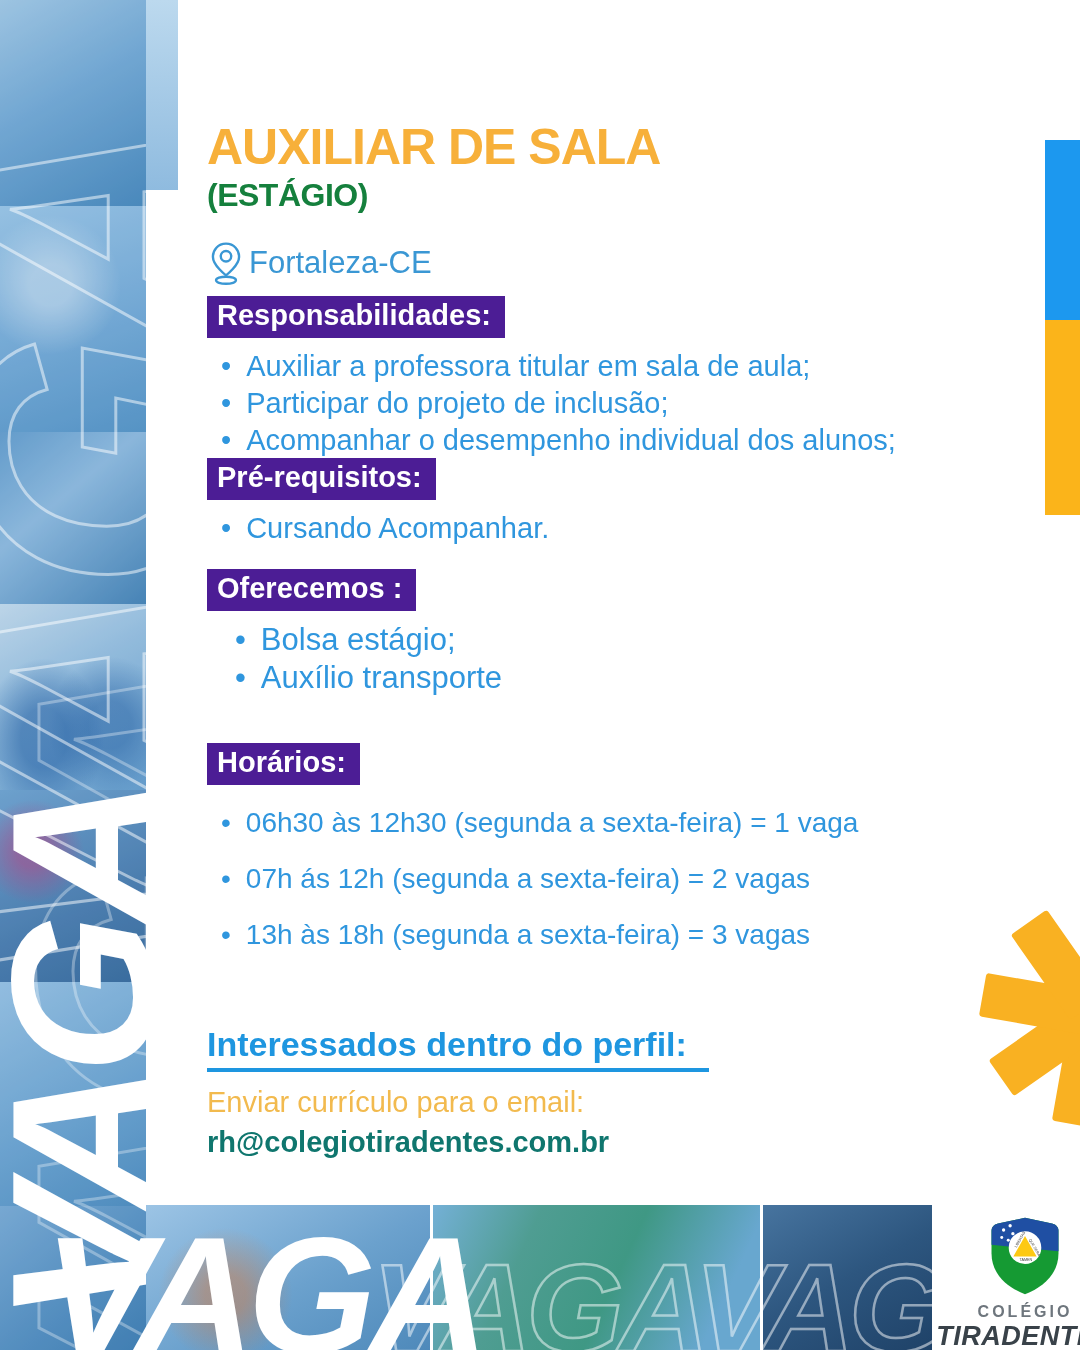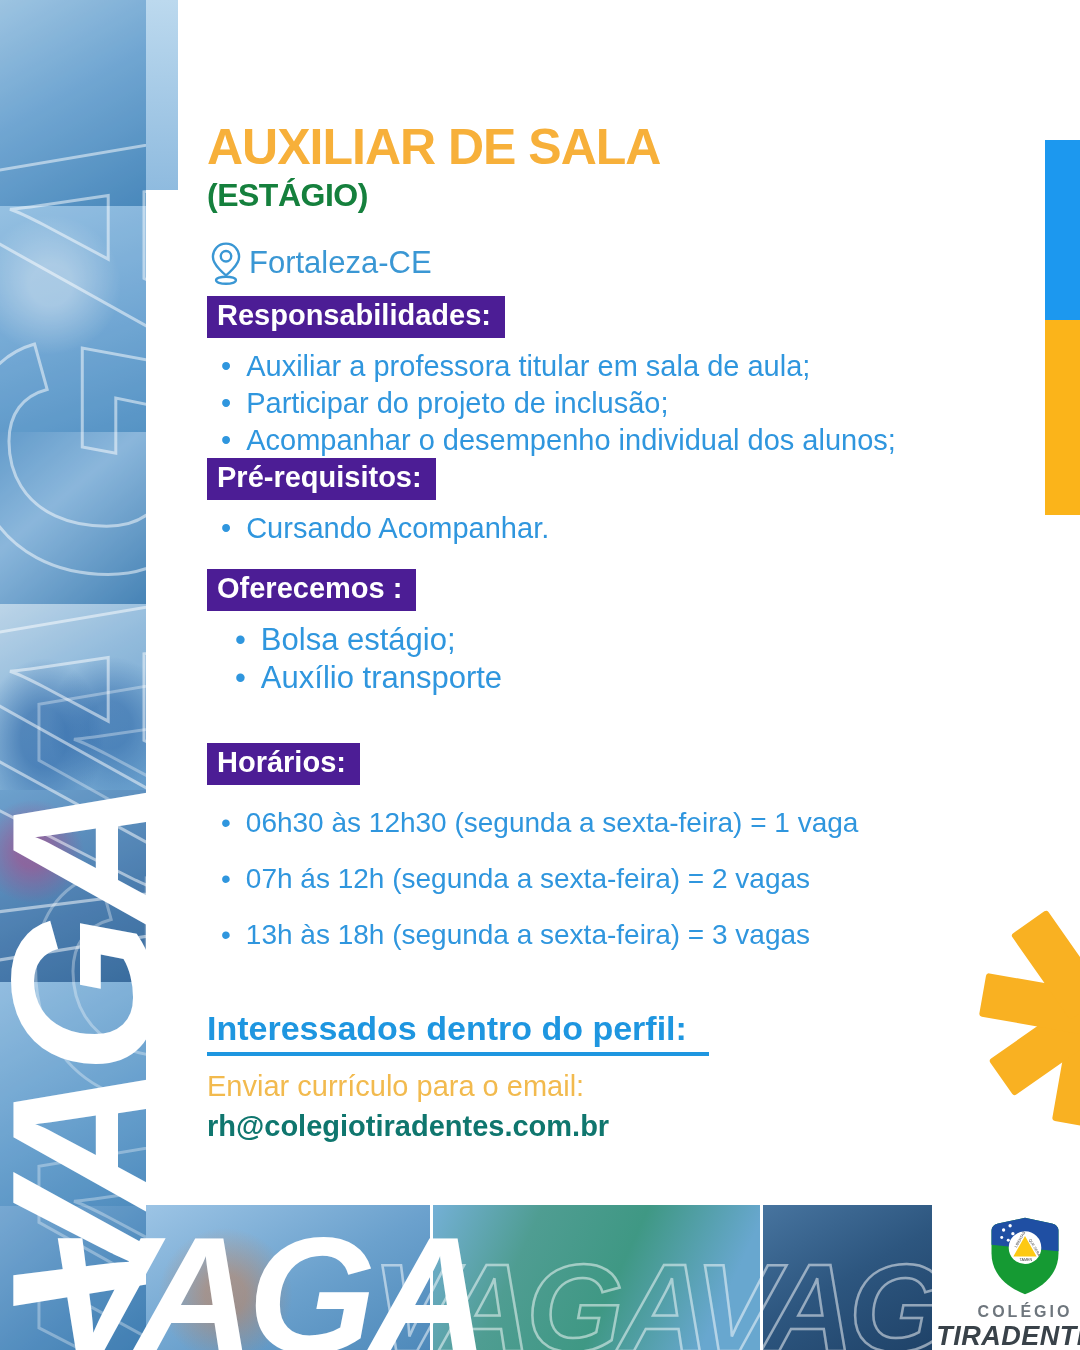--- a/index.html
+++ b/index.html
@@ -49,21 +49,21 @@
   .sec ul{list-style:none;margin:10px 0 0;padding:0;}
   .sec li{display:flex;gap:15px;padding-left:14px;font-size:29px;line-height:1.27;color:#2f96de;}
   .sec li::before{content:"\2022";flex:0 0 auto;}
   .sec.offers li{padding-left:28px;font-size:31px;line-height:1.22;}
   .sec.hours li{font-size:28px;line-height:1.29;margin-top:20px;}
   .s1{margin-top:10px;}
   .s2{}
   .s3{margin-top:22px;}
   .s4{margin-top:46px;}
 
-  .cta{margin-top:56px;}
+  .cta{margin-top:72px;}
   .cta-heading{display:inline-block;margin:0;font-size:34px;font-weight:bold;color:#1e96e0;
                padding-right:22px;padding-bottom:4px;border-bottom:4px solid #1e96e0;}
   .cta-line{margin:14px 0 0;font-size:29px;color:#f2ba4e;}
   .cta-email{margin:7px 0 0;font-size:29px;font-weight:bold;color:#0f766e;}
 
   
   .strip{position:absolute;left:0;top:1205px;width:1080px;height:145px;z-index:2;overflow:hidden;}
   .stile{position:absolute;top:0;height:145px;}
   .sA{left:146px;width:284px;background:radial-gradient(circle at 28% 62%,rgba(214,120,60,.45) 0 9%,transparent 30%),linear-gradient(150deg,#9cc4e5 0%,#6ba1cd 55%,#4e89ba 100%);}
   .sB{left:433px;width:327px;background:linear-gradient(115deg,#74b0d6 0%,#4f9d92 28%,#3f9884 55%,#68a7cf 85%);}

